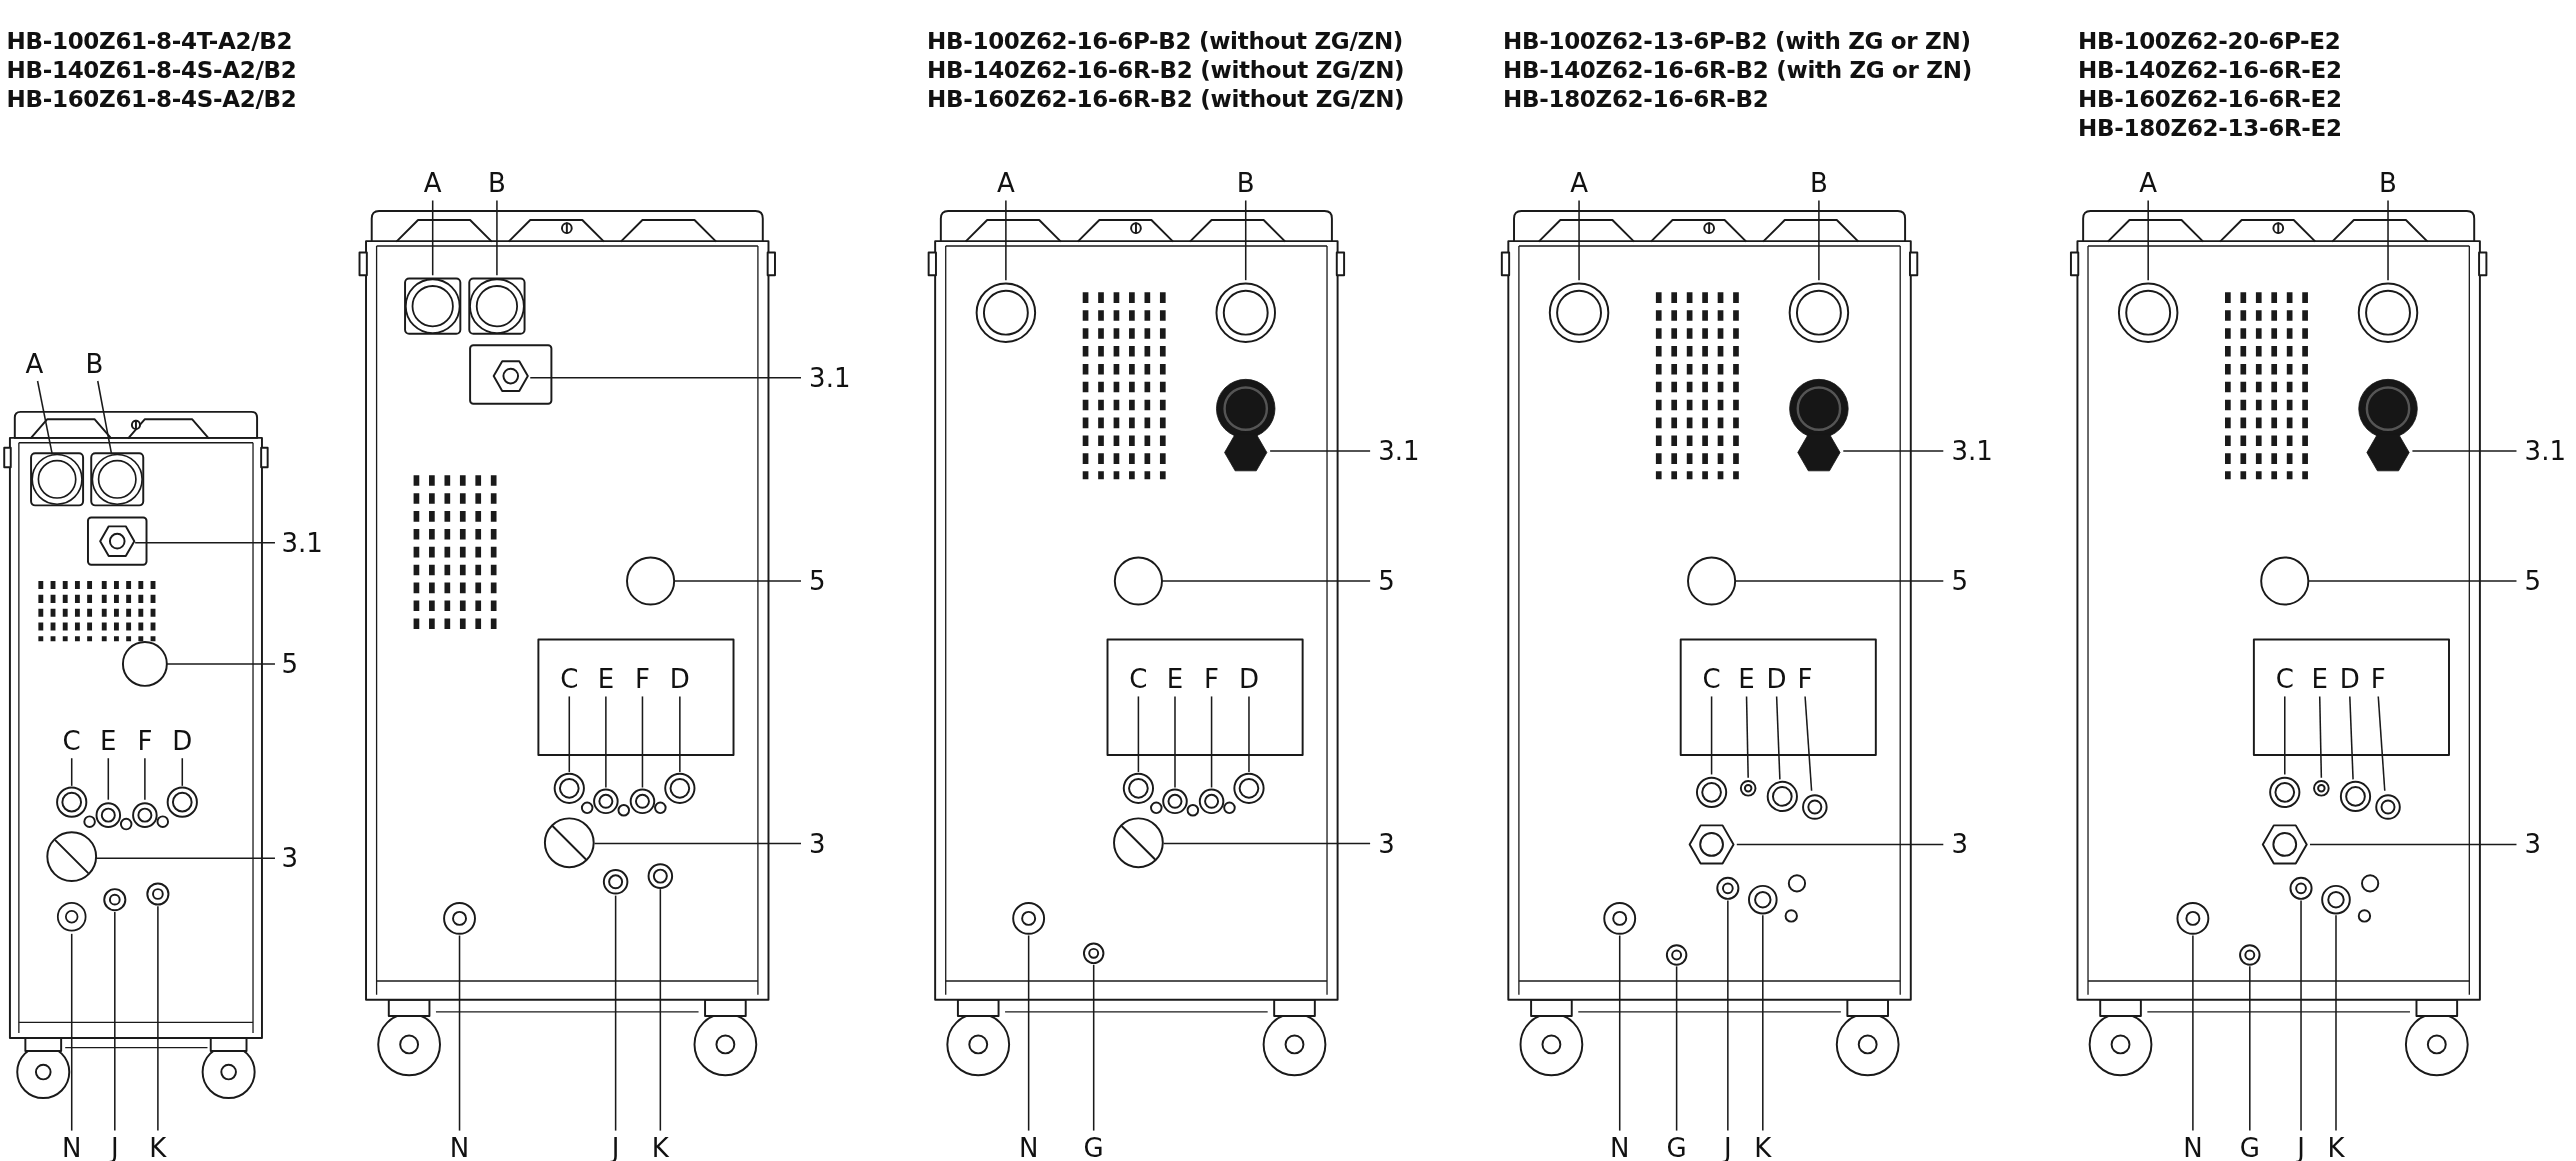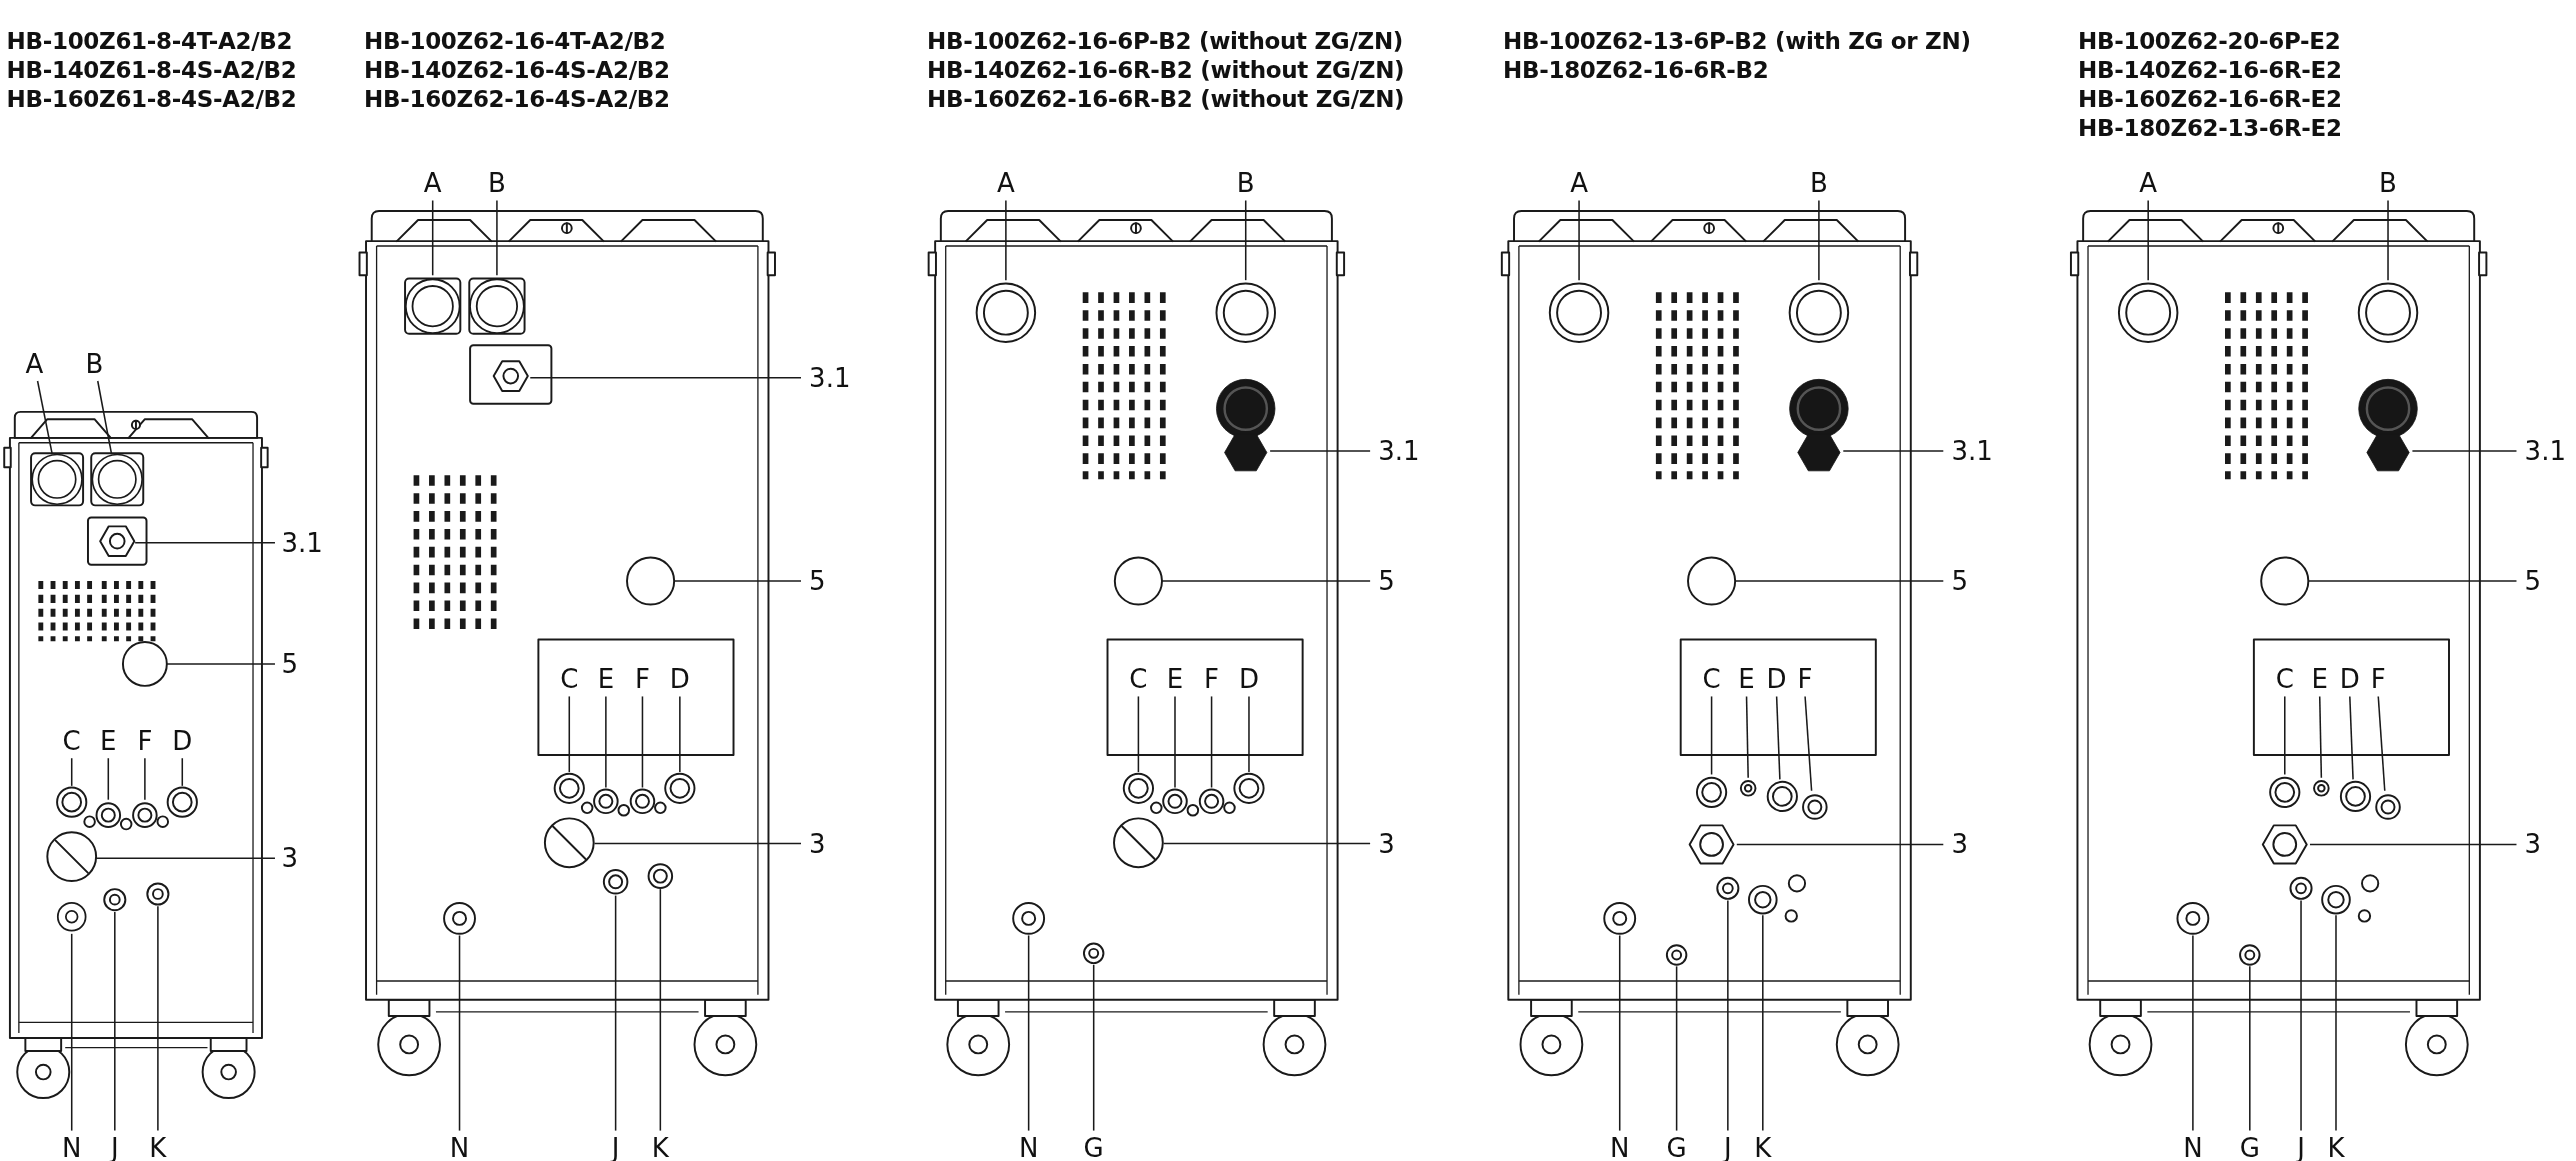--- a/index.html
+++ b/index.html
@@ -21,32 +21,28 @@
 </head>
 <body>
 
 <div id="stage">
 
   <div class="hdr" style="left:6.5px;top:6.5px">
     <div>HB-100Z61-8-4T-A2/B2</div>
     <div>HB-140Z61-8-4S-A2/B2</div>
     <div>HB-160Z61-8-4S-A2/B2</div>
   </div>
-  <div class="hdr" style="left:364px;top:6.5px">
-    <div>HB-100Z62-16-4T-A2/B2</div>
-    <div>HB-140Z62-16-4S-A2/B2</div>
-    <div>HB-160Z62-16-4S-A2/B2</div>
-  </div>
   <div class="hdr" style="left:927px;top:6.5px">
     <div>HB-100Z62-16-6P-B2 (without ZG/ZN)</div>
     <div>HB-140Z62-16-6R-B2 (without ZG/ZN)</div>
     <div>HB-160Z62-16-6R-B2 (without ZG/ZN)</div>
   </div>
   <div class="hdr" style="left:1503px;top:6.5px">
     <div>HB-100Z62-13-6P-B2 (with ZG or ZN)</div>
+    <div>HB-140Z62-16-6R-B2 (with ZG or ZN)</div>
     <div>HB-180Z62-16-6R-B2</div>
   </div>
   <div class="hdr" style="left:2078px;top:6.5px">
     <div>HB-100Z62-20-6P-E2</div>
     <div>HB-140Z62-16-6R-E2</div>
     <div>HB-160Z62-16-6R-E2</div>
     <div>HB-180Z62-13-6R-E2</div>
   </div>
 
   <svg width="2576" height="1161" viewBox="0 0 3168 1428">

